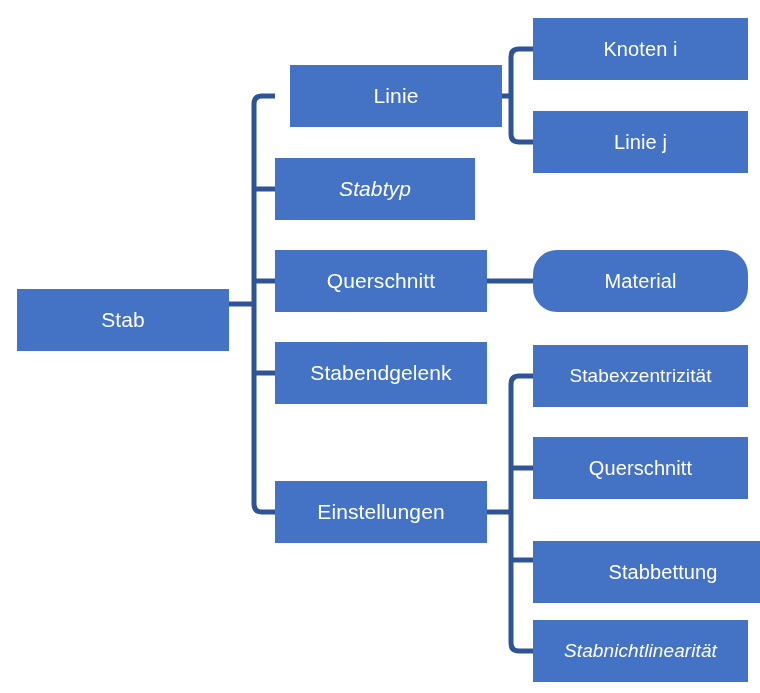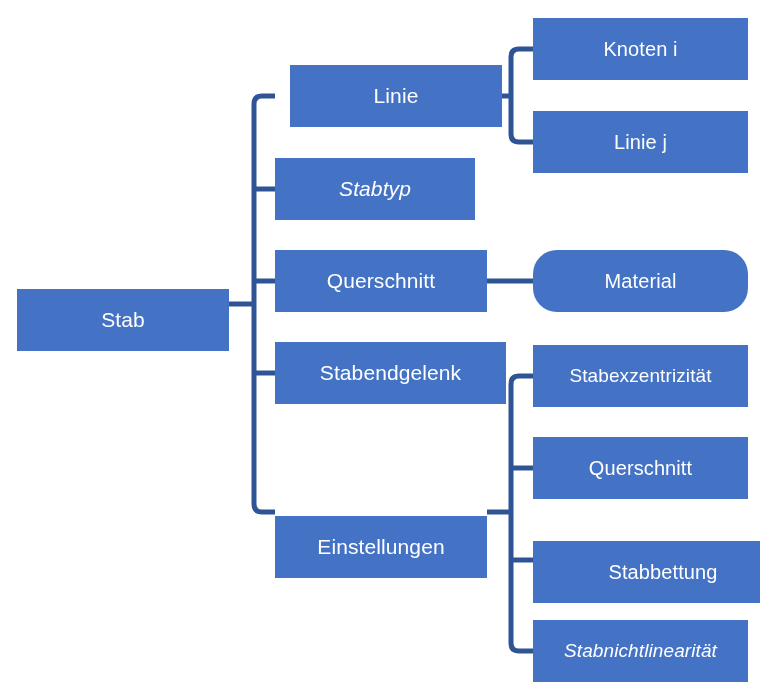--- a/index.html
+++ b/index.html
@@ -91,25 +91,25 @@
   </div>
 
   <div class="node node-level2" style="left:275px; top:158px; width:200px; height:62px;font-style:italic;">
     <span>Stabtyp</span>
   </div>
 
   <div class="node node-level2" style="left:275px; top:250px; width:212px; height:62px;">
     <span>Querschnitt</span>
   </div>
 
-  <div class="node node-level2" style="left:275px; top:342px; width:231px; height:62px;">
+  <div class="node node-level2" style="left:275px; top:342px; width:212px; height:62px;">
     <span>Stabendgelenk</span>
   </div>
 
-  <div class="node node-level2" style="left:275px; top:481px; width:212px; height:62px;margin-top:35px;">
+  <div class="node node-level2" style="left:275px; top:481px; width:212px; height:62px;">
     <span>Einstellungen</span>
   </div>
 
   <div class="node node-level3" style="left:533px; top:18px; width:215px; height:62px;">
     <span>Knoten i</span>
   </div>
 
   <div class="node node-level3" style="left:533px; top:111px; width:215px; height:62px;">
     <span>Linie j</span>
   </div>

